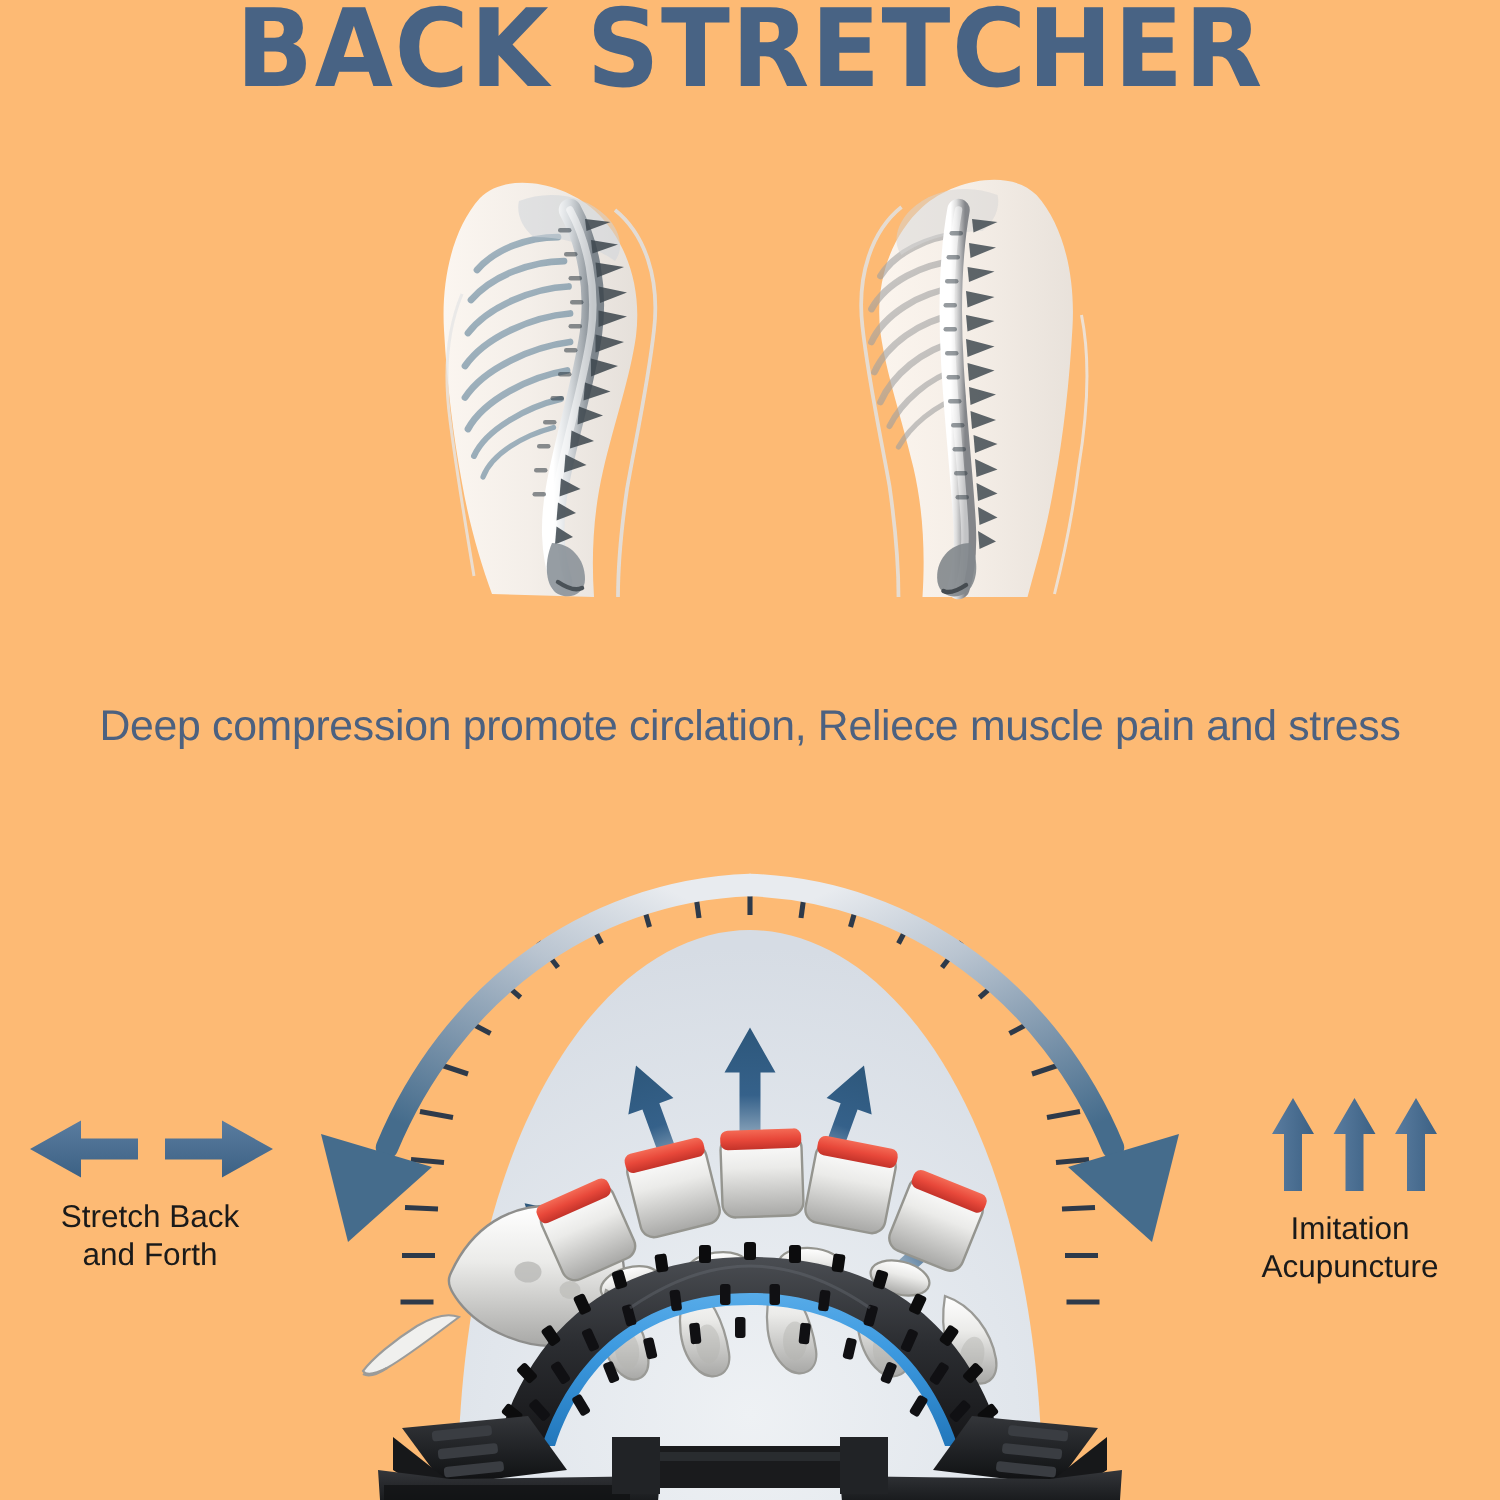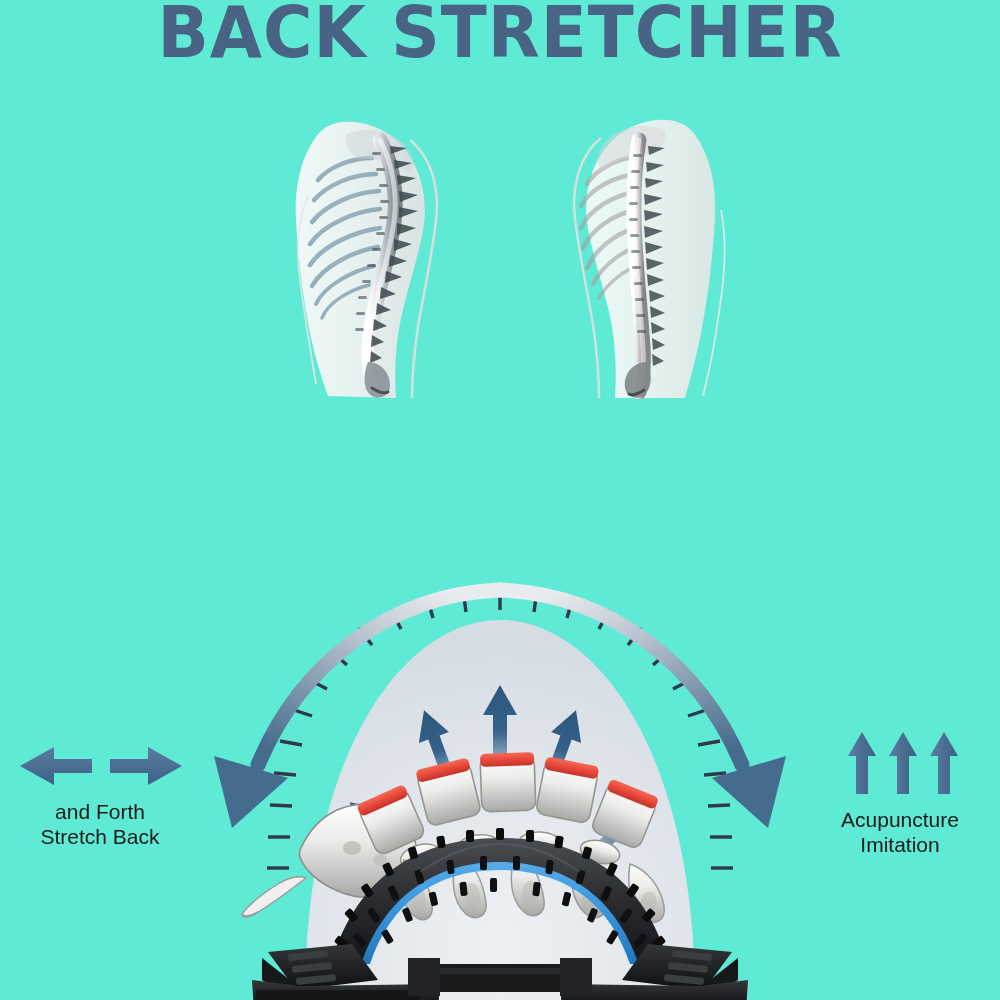--- a/index.html
+++ b/index.html
@@ -13,21 +13,21 @@
     height: 1000px;
     overflow: hidden;
     font-family: "Liberation Sans", sans-serif;
     position: relative;
   }
 
   #page {
     position: relative;
     width: 1000px;
     height: 1000px;
-    background: #5eead4;
+    background: #fdba74;
   }
 
   
   .title {
     position: absolute;
     top: -4px;
     left: 0;
     width: 1000px;
     text-align: center;
     font-family: "Liberation Sans Narrow", "DejaVu Sans Condensed", "Liberation Sans", sans-serif;
@@ -288,20 +288,21 @@
           <rect x="101" y="230" width="9" height="3" rx="1.5"></rect>
         </g>
 
         <path d="M100,262 C114,262 124,274 122,288 C120,298 110,300 103,295
                  C95,289 94,274 100,262 Z" fill="#82878c" opacity="0.9"></path>
         <path d="M103,290 C109,294 114,296 118,294" fill="none" stroke="#464c51" stroke-width="3" stroke-linecap="round"></path>
       </g>
     </svg>
   </div>
 
+  <div class="tagline">Deep compression promote circlation, Reliece muscle pain and stress</div>
 
   <svg class="diagram" viewBox="0 0 1000 440">
     <defs>
 
       <linearGradient id="sweepL" x1="0.75" y1="0" x2="0.1" y2="0.95">
         <stop offset="0%" stop-color="#e8ebef"></stop>
         <stop offset="35%" stop-color="#b9c4d0"></stop>
         <stop offset="70%" stop-color="#7b94ab"></stop>
         <stop offset="100%" stop-color="#456c8c"></stop>
       </linearGradient>
@@ -592,23 +593,23 @@
         <stop offset="0%" stop-color="#5a7c9f"></stop>
         <stop offset="100%" stop-color="#3c6184"></stop>
       </linearGradient>
     </defs>
     <path d="M17,2 L31,26 L23,26 L23,64 L11,64 L11,26 L3,26 Z" fill="url(#upGrad)"></path>
     <path d="M58,2 L72,26 L64,26 L64,64 L52,64 L52,26 L44,26 Z" fill="url(#upGrad)"></path>
     <path d="M99,2 L113,26 L105,26 L105,64 L93,64 L93,26 L85,26 Z" fill="url(#upGrad)"></path>
   </svg>
 
   <div class="side-label left">
+    <div>Stretch Back</div>
     <div>and Forth</div>
-    <div>Stretch Back</div>
   </div>
 
   <div class="side-label right">
+    <div>Imitation</div>
     <div>Acupuncture</div>
-    <div>Imitation</div>
   </div>
 
 
 </div>
 
 </body></html>

